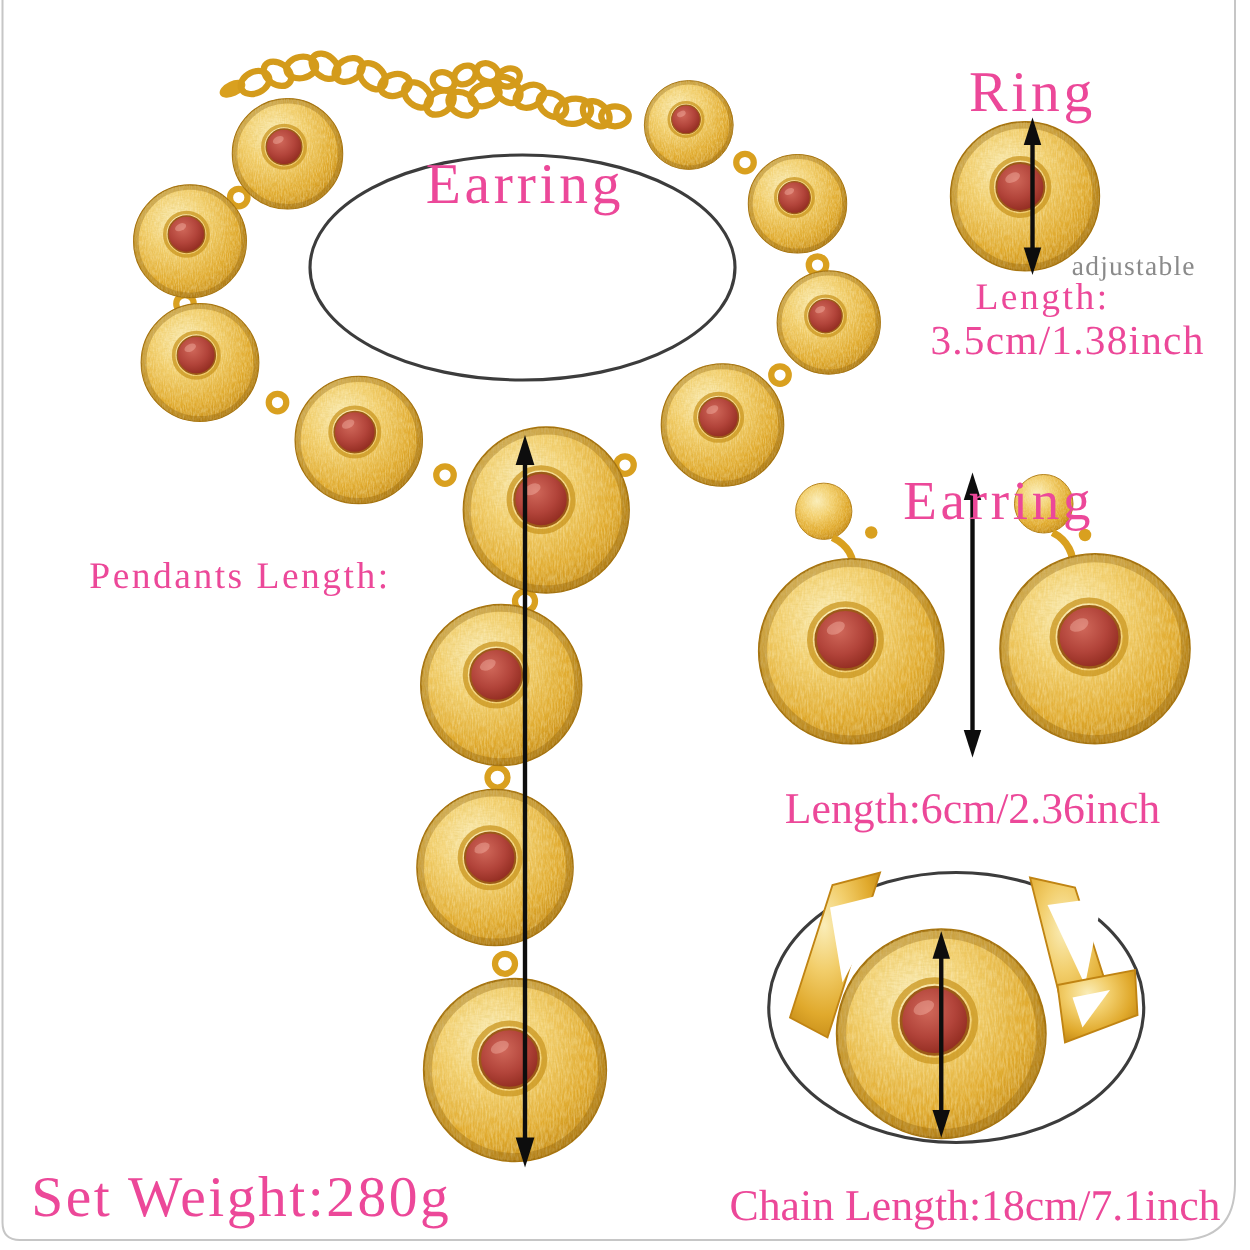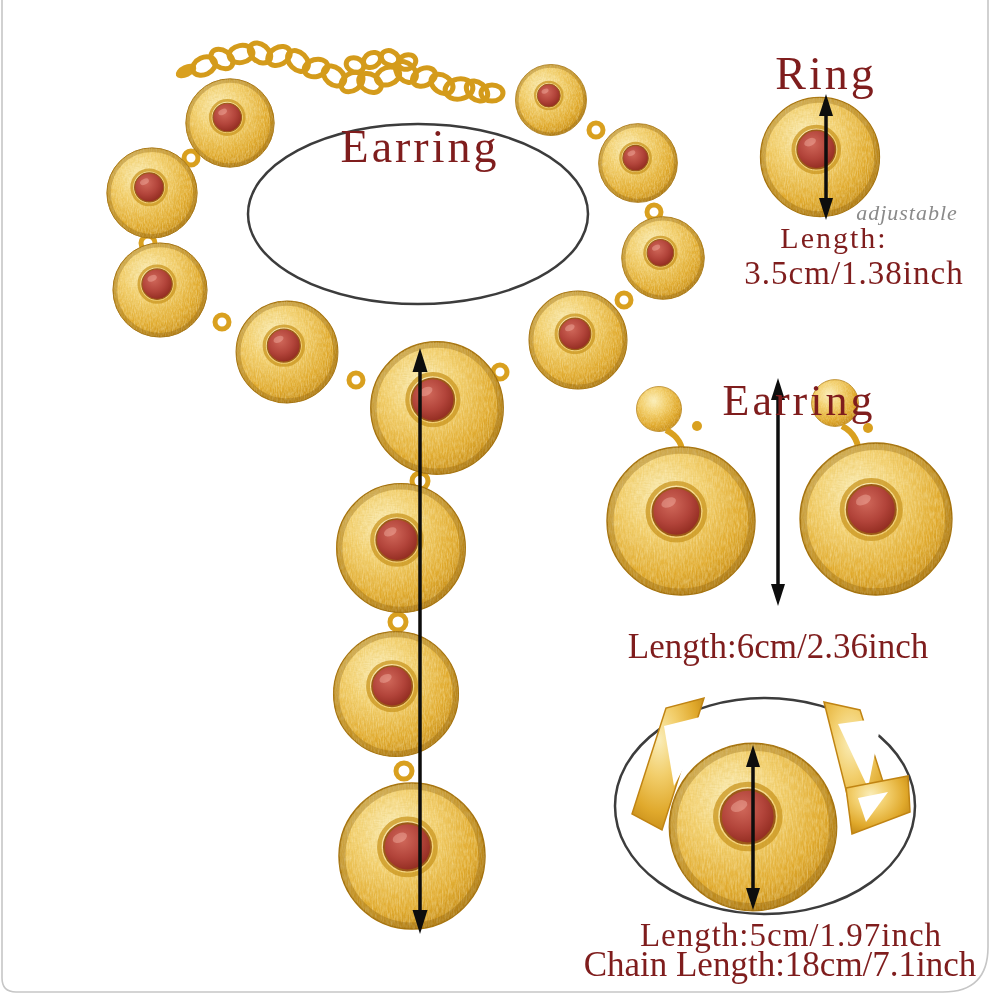--- a/index.html
+++ b/index.html
@@ -1,20 +1,20 @@
 <!DOCTYPE html>
 <html><head>
 <meta charset="utf-8">
 <style>
   html,body{margin:0;padding:0;}
   body{width:1000px;height:1000px;background:#ffffff;position:relative;overflow:hidden;
        font-family:"Liberation Serif", serif;}
   #stage{position:absolute;left:0;top:0;width:1000px;height:1000px;}
   svg{position:absolute;left:0;top:0;}
-  .lbl{position:absolute;color:#7f1d1d;white-space:nowrap;text-align:center;
+  .lbl{position:absolute;color:#ec4899;white-space:nowrap;text-align:center;
        transform:translateX(-50%);line-height:1.08;}
   .t-big{font-size:46px;letter-spacing:3px;}
   .t-title{font-size:44px;letter-spacing:3px;margin-top:44px;}
   .t-mid{font-size:30px;letter-spacing:2px;}
   .t-val{font-size:33px;letter-spacing:1px;}
   .t-wide{font-size:35px;letter-spacing:0px;}
   .t-sm{font-size:22px;letter-spacing:1px;color:#8a8a8a;}
   .left-anchor{transform:none;text-align:left;}
 </style>
 </head>
@@ -165,26 +165,27 @@
     <g>
       <line x1="753" y1="761" x2="753" y2="894" stroke-width="3.5"></line>
       <polygon points="753,745 746,767 760,767" stroke="none"></polygon>
       <polygon points="753,910 746,888 760,888" stroke="none"></polygon>
     </g>
   </g>
 </svg>
 
 <div class="lbl t-big" style="left:420px;top:122px;">Earring</div>
 
+<div class="lbl t-mid" style="left:192px;top:445px;">Pendants Length:</div>
 
 <div class="lbl t-big" style="left:826px;top:49px;">Ring</div>
-<div class="lbl t-sm" style="left:907px;top:201px;font-style:italic;">adjustable</div>
+<div class="lbl t-sm" style="left:907px;top:201px;">adjustable</div>
 <div class="lbl t-mid" style="left:834px;top:222px;">Length:</div>
 <div class="lbl t-val" style="left:854px;top:256px;">3.5cm/1.38inch</div>
 
 <div class="lbl t-title" style="left:799px;top:333px;">Earring</div>
 <div class="lbl t-wide" style="left:778px;top:584px;margin-top:44px;">Length:6cm/2.36inch</div>
 
-<div class="lbl t-val" style="left:791px;top:918px;">Length:5cm/1.97inch</div>
 <div class="lbl t-wide" style="left:780px;top:946px;">Chain Length:18cm/7.1inch</div>
 
+<div class="lbl t-big left-anchor" style="left:25px;top:933px;letter-spacing:2px;">Set Weight:280g</div>
 
 </div>
 
 </body></html>

